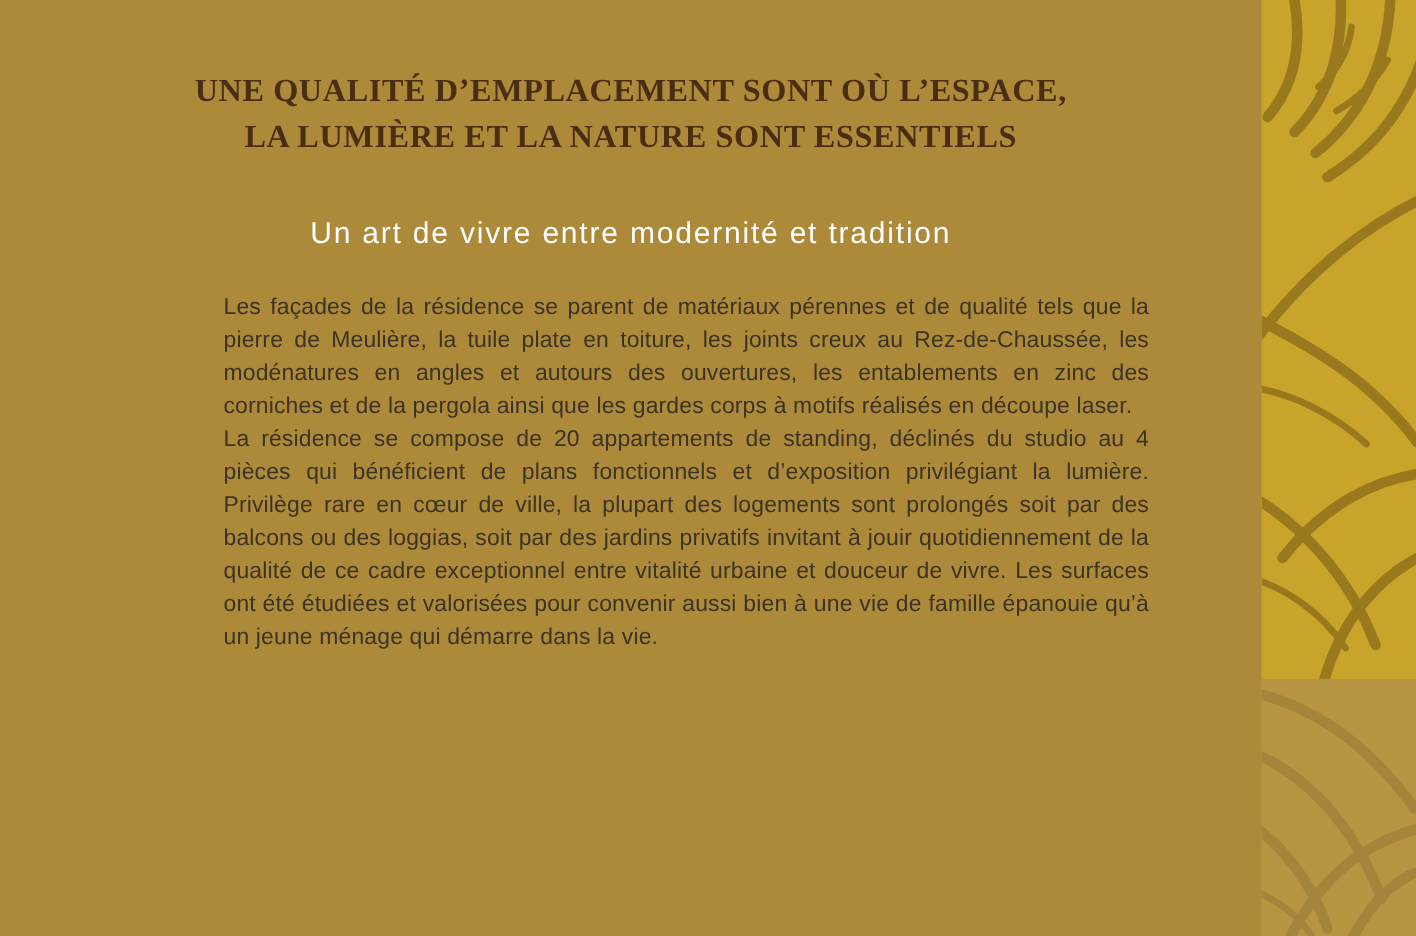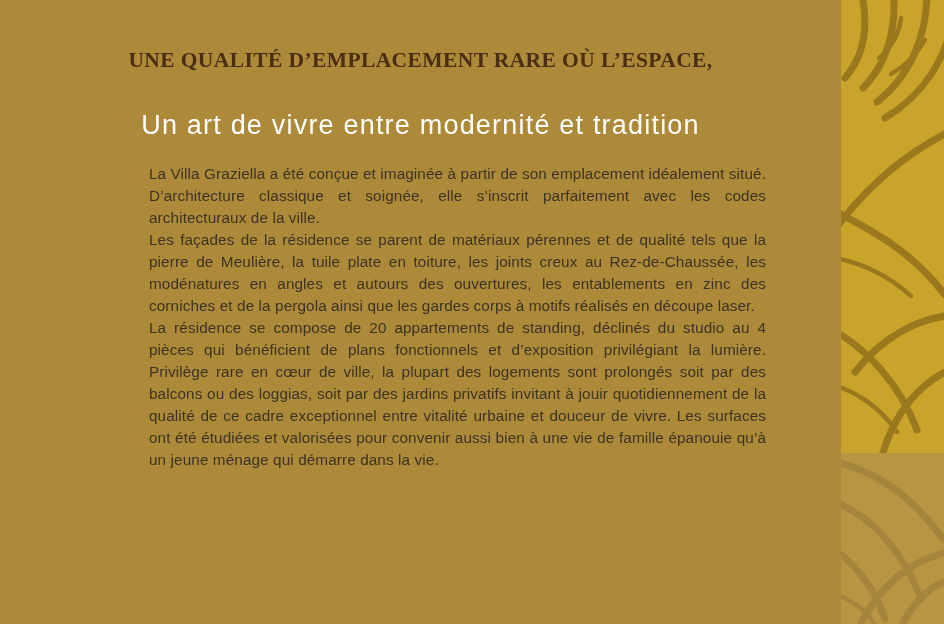--- a/index.html
+++ b/index.html
@@ -15,45 +15,45 @@
   *{margin:0;padding:0;box-sizing:border-box;}
   html,body{width:944px;height:624px;}
   body{font-family:"Liberation Sans","DejaVu Sans",sans-serif;overflow:hidden;}
   .page{position:relative;width:944px;height:624px;background:var(--background);}
   .main{position:absolute;left:0;top:0;width:841px;height:624px;padding-top:45px;}
   .heading{font-family:"Liberation Serif","DejaVu Serif",serif;font-weight:600;
     color:var(--heading-text);text-align:center;font-size:21.5px;line-height:31px;
     letter-spacing:0.4px;}
   .heading .hl{display:block;}
   .subtitle{font-weight:300;color:var(--subtitle-text);text-align:center;
-    font-size:27px;line-height:34px;letter-spacing:1.2px;margin-top:32px;}
+    font-size:20px;line-height:34px;letter-spacing:1.2px;margin-top:32px;}
   .body-text{width:617px;margin:21px 0 0 149px;color:var(--body-text);
     font-size:15.3px;line-height:22px;text-align:justify;letter-spacing:0.1px;}
   .body-text p{margin:0;}
   .body-text p.closing{margin-top:22px;}
   .band{position:absolute;left:841px;top:0;width:103px;height:624px;}
   .band-top{position:relative;width:103px;height:453px;background:var(--band-top-background);overflow:hidden;}
   .band-bottom{position:relative;width:103px;height:171px;background:var(--band-bottom-background);overflow:hidden;}
   .band svg{display:block;width:100%;height:100%;}
   .pt{fill:none;stroke:var(--band-top-pattern);stroke-width:7;stroke-linecap:round;}
   .pt.thin{stroke-width:4.5;}
   .pb{fill:none;stroke:var(--band-bottom-pattern);stroke-width:7;stroke-linecap:round;}
   .pb.thin{stroke-width:4.5;}
 </style>
 </head>
 <body>
 
 <div class="page">
   <div class="main">
     <h1 class="heading">
-      <span class="hl">UNE QUALITÉ D’EMPLACEMENT RARE OÙ L’ESPACE,</span>
+      <span class="hl">UNE QUALITÉ D’EMPLACEMENT SONT OÙ L’ESPACE,</span>
+      <span class="hl">LA LUMIÈRE ET LA NATURE SONT ESSENTIELS</span>
     </h1>
     <h2 class="subtitle">Un art de vivre entre modernité et tradition</h2>
     <div class="body-text">
-      <p>La Villa Graziella a été conçue et imaginée à partir de son emplacement idéalement situé. D’architecture classique et soignée, elle s’inscrit parfaitement avec les codes architecturaux de la ville.</p>
       <p>Les façades de la résidence se parent de matériaux pérennes et de qualité tels que la pierre de Meulière, la tuile plate en toiture, les joints creux au Rez-de-Chaussée, les modénatures en angles et autours des ouvertures, les entablements en zinc des corniches et de la pergola ainsi que les gardes corps à motifs réalisés en découpe laser.</p>
       <p>La résidence se compose de 20 appartements de standing, déclinés du studio au 4 pièces qui bénéficient de plans fonctionnels et d’exposition privilégiant la lumière. Privilège rare en cœur de ville, la plupart des logements sont prolongés soit par des balcons ou des loggias, soit par des jardins privatifs invitant à jouir quotidiennement de la qualité de ce cadre exceptionnel entre vitalité urbaine et douceur de vivre. Les surfaces ont été étudiées et valorisées pour convenir aussi bien à une vie de famille épanouie qu’à un jeune ménage qui démarre dans la vie.</p>
     </div>
   </div>
 
   <div class="band">
     <div class="band-top">
       <svg viewBox="0 0 103 453" aria-hidden="true">
         <path class="pt" d="M 20,-10 C 28,25 24,55 4,78"></path>
         <path class="pt" d="M 52,-12 C 56,25 48,62 22,88"></path>

